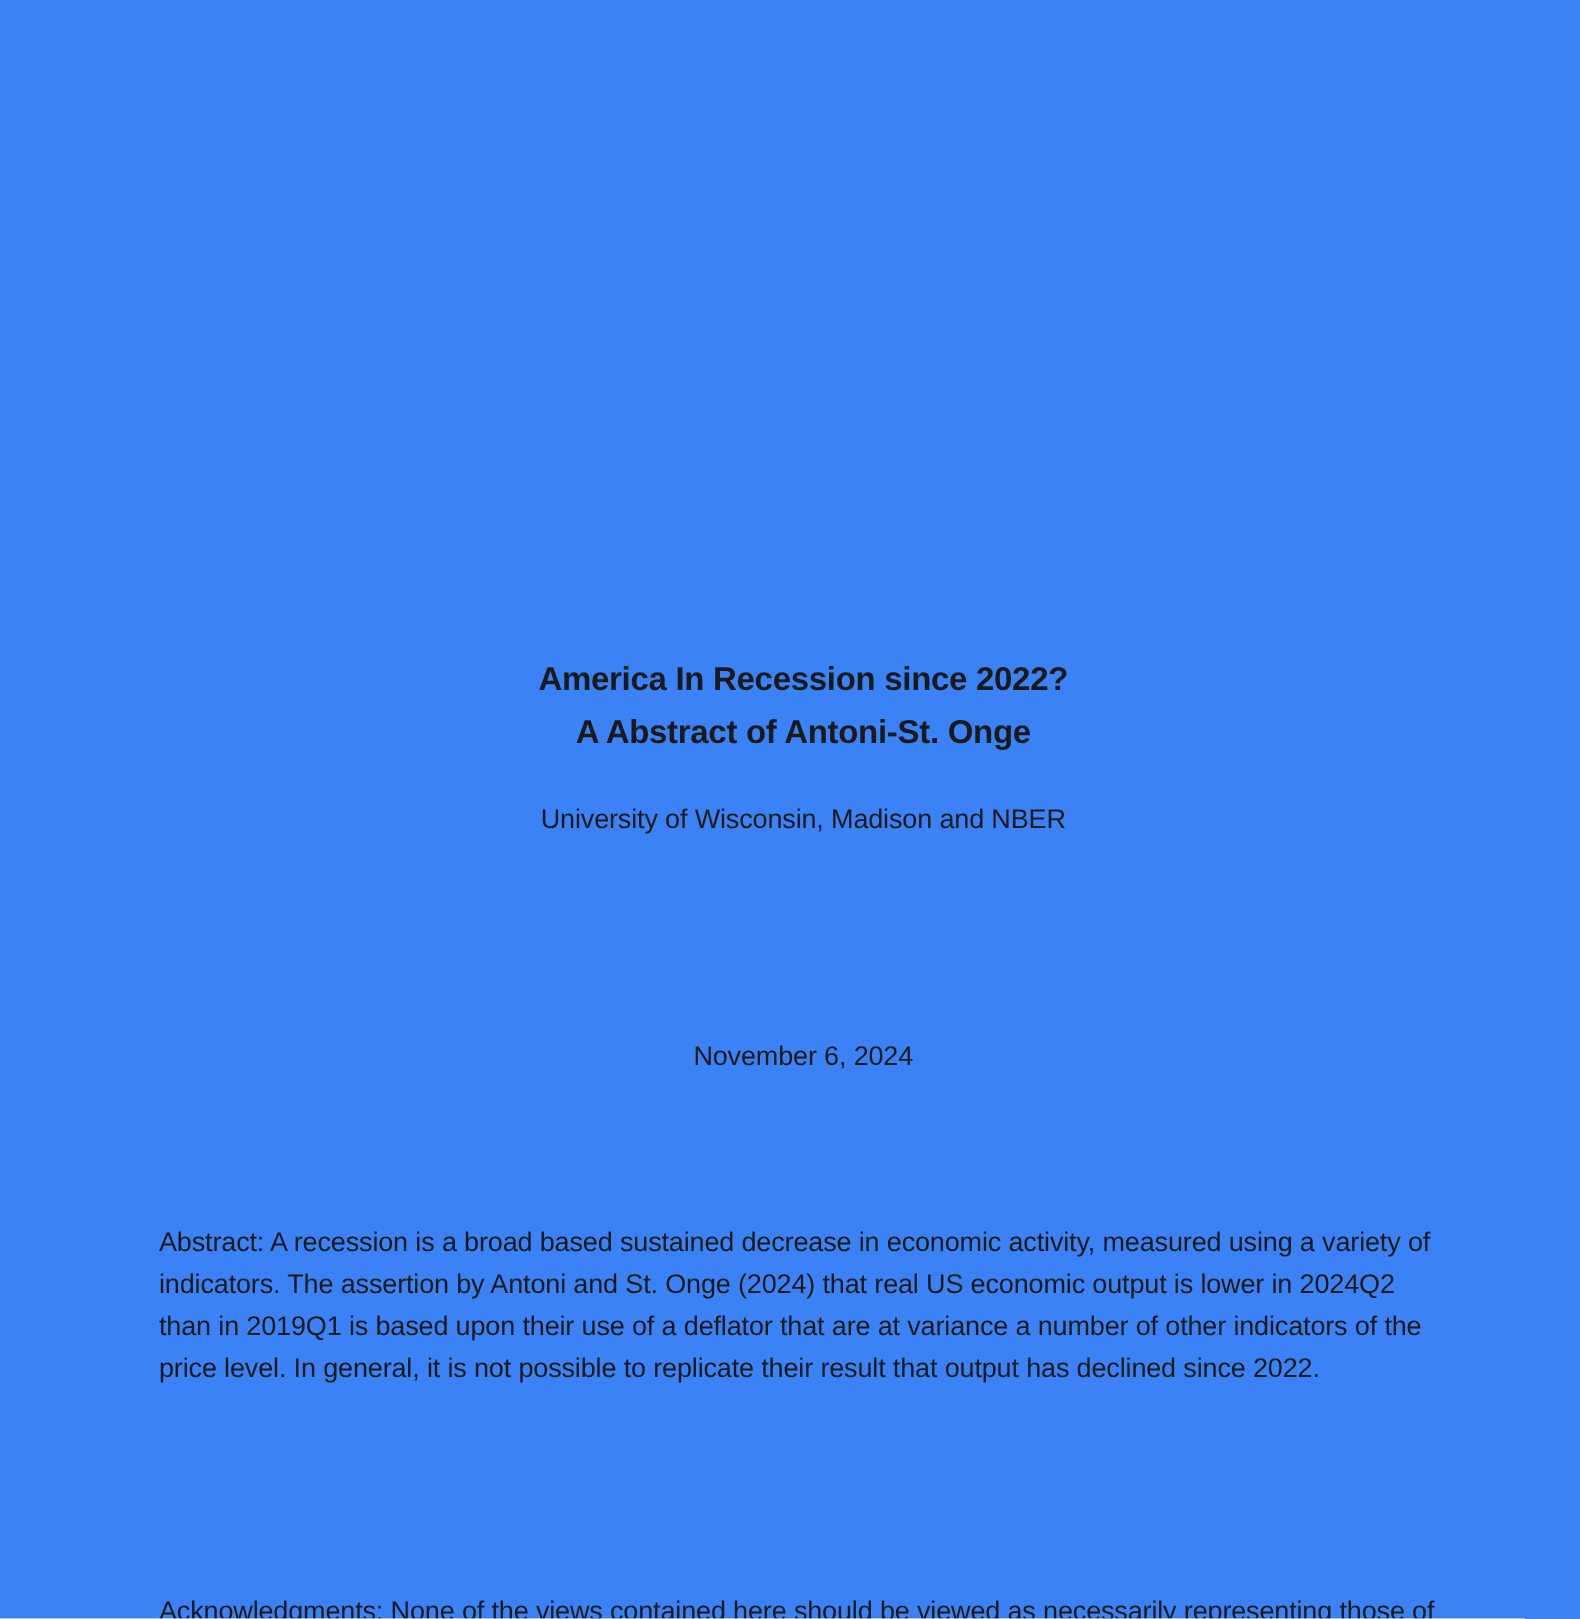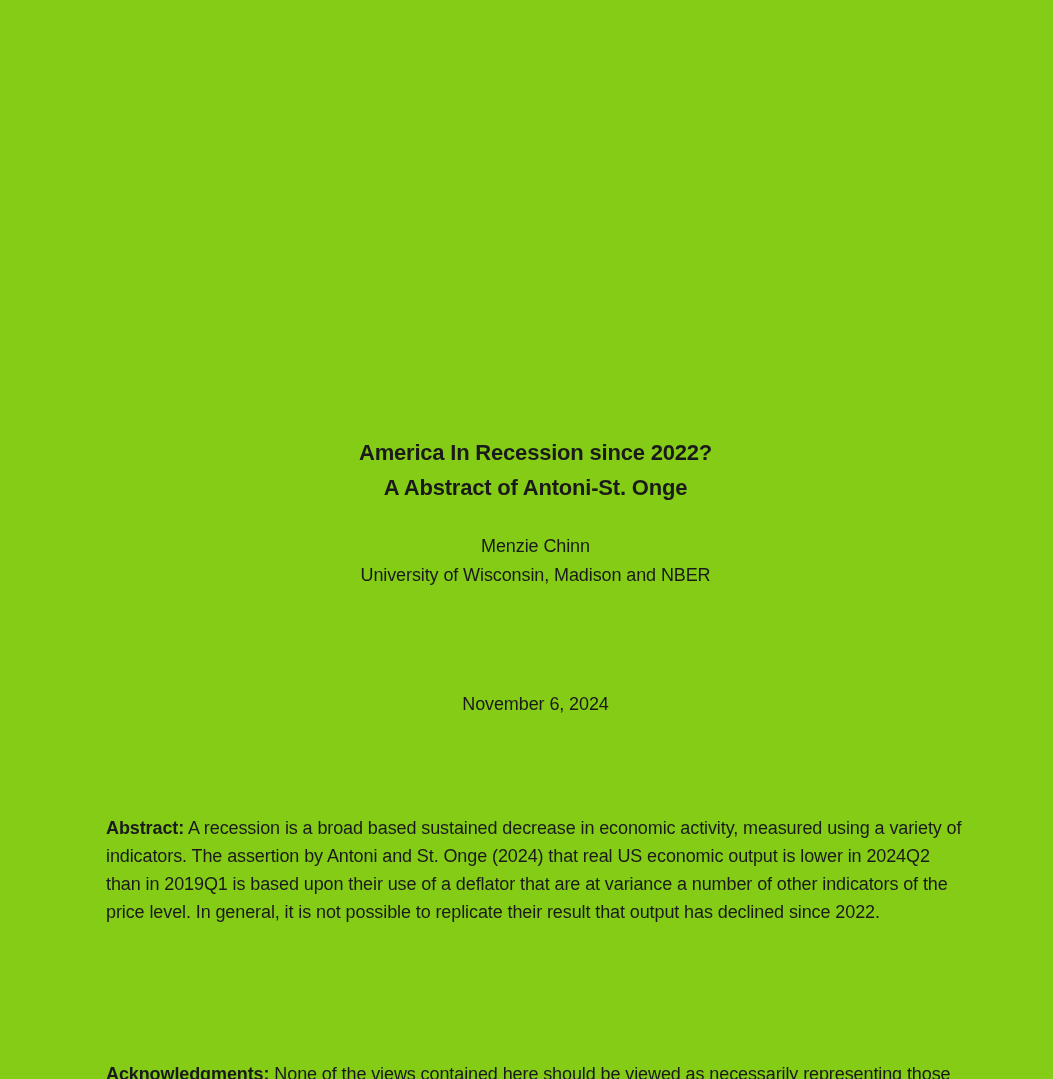--- a/index.html
+++ b/index.html
@@ -4,21 +4,21 @@
 <style>
   html, body {
     margin: 0;
     padding: 0;
     background: #ffffff;
   }
   .page {
     position: relative;
     width: 1053px;
     height: 1079px;
-    background: #84cc16;
+    background: #3b82f6;
     font-family: "Liberation Sans", "DejaVu Sans", sans-serif;
     color: #1a1a1a;
     overflow: hidden;
   }
   .title-block {
     position: absolute;
     top: 435px;
     left: 106px;
     width: 859px;
     text-align: center;
@@ -52,41 +52,40 @@
     position: absolute;
     left: 106px;
     width: 862px;
     margin: 0;
     text-align: left;
     font-size: 18px;
     line-height: 28px;
     letter-spacing: -0.1px;
   }
   .para .lead {
-    font-weight: bold;
+    font-weight: normal;
   }
   .abstract {
     top: 814px;
   }
   .acknowledgments {
     top: 1060px;
   }
 </style>
 </head>
 <body>
 
 <div class="page">
 
   <div class="title-block">
     <div>America In Recession since 2022?</div>
     <div>A Abstract of Antoni-St. Onge</div>
   </div>
 
   <div class="author-block">
-    <div>Menzie Chinn</div>
     <div>University of Wisconsin, Madison and NBER</div>
   </div>
 
   <div class="date-line">November 6, 2024</div>
 
   <p class="para abstract">
     <span class="lead">Abstract:</span><span> A recession is a broad based sustained decrease in economic activity, measured using a variety of indicators. The assertion by Antoni and St. Onge (2024) that real US economic output is lower in 2024Q2 than in 2019Q1 is based upon their use of a deflator that are at variance a number of other indicators of the price level. In general, it is not possible to replicate their result that output has declined since 2022.</span>
   </p>
 
   <p class="para acknowledgments">

